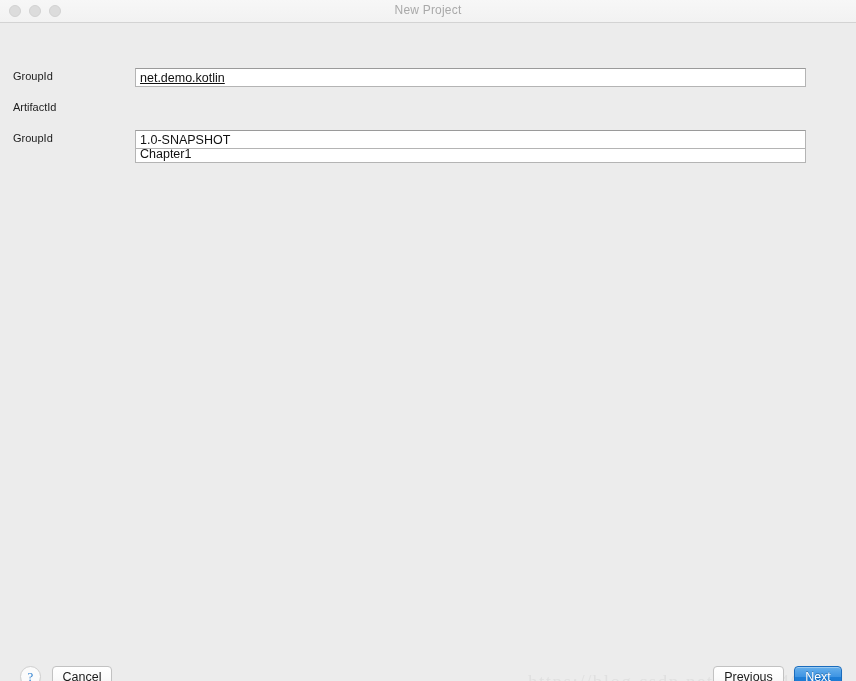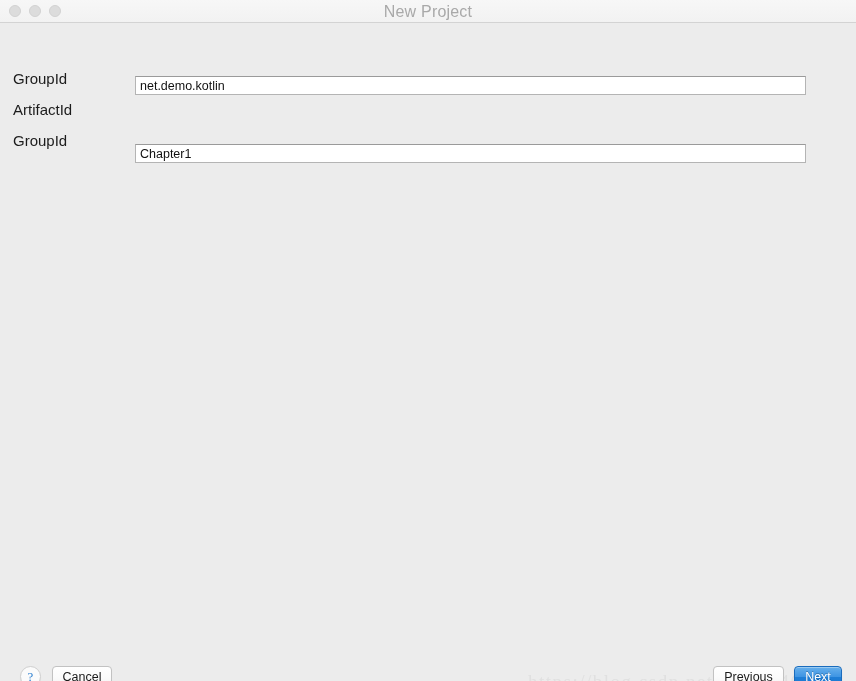--- a/index.html
+++ b/index.html
@@ -43,21 +43,21 @@
     background: #dcdcdc;
     border: 1px solid #d2d2d2;
     box-sizing: border-box;
   }
   .title-text {
     position: absolute;
     left: 0;
     right: 0;
     top: 3px;
     text-align: center;
-    font-size: 16px;
+    font-size: 12px;
     color: #a9a9a9;
     letter-spacing: 0.2px;
   }
 
   
   .content {
     position: relative;
     height: 657px;
     background: #ececec;
   }
@@ -72,21 +72,21 @@
     position: relative;
     height: 31px;
     margin-bottom: 0;
   }
   .form-row + .form-row { margin-top: 0px; }
 
   .field-label {
     position: absolute;
     left: 13px;
     top: 6px;
-    font-size: 15px;
+    font-size: 11px;
     color: #1c1c1c;
     white-space: nowrap;
   }
 
   .field-input {
     position: absolute;
     left: 135px;
     width: 671px;
     height: 19px;
     background: #ffffff;
@@ -190,30 +190,31 @@
     </div>
     <div class="title-text">New Project</div>
   </div>
 
   <div class="content">
 
     <div class="form">
 
       <div class="form-row" style="top:0px;">
         <span class="field-label">GroupId</span>
-        <input class="field-input" type="text" style="top: 12px;" value="net.demo.kotlin">
+        <input class="field-input" type="text" style="top: 4px; text-decoration: underline;" value="net.demo.kotlin">
       </div>
 
       <div class="form-row">
         <span class="field-label">ArtifactId</span>
         <input class="field-input" type="text" style="top: 4px; margin-top: 45px;" value="Chapter1">
       </div>
 
       <div class="form-row">
         <span class="field-label">GroupId</span>
+        <input class="field-input" type="text" style="top: 4px;" value="1.0-SNAPSHOT">
       </div>
 
     </div>
 
     <div class="watermark">https://blog.csdn.net/wd2014610</div>
 
     <div class="help-button">?</div>
 
     <div class="btn btn-cancel">Cancel</div>
     <div class="btn btn-previous">Previous</div>

